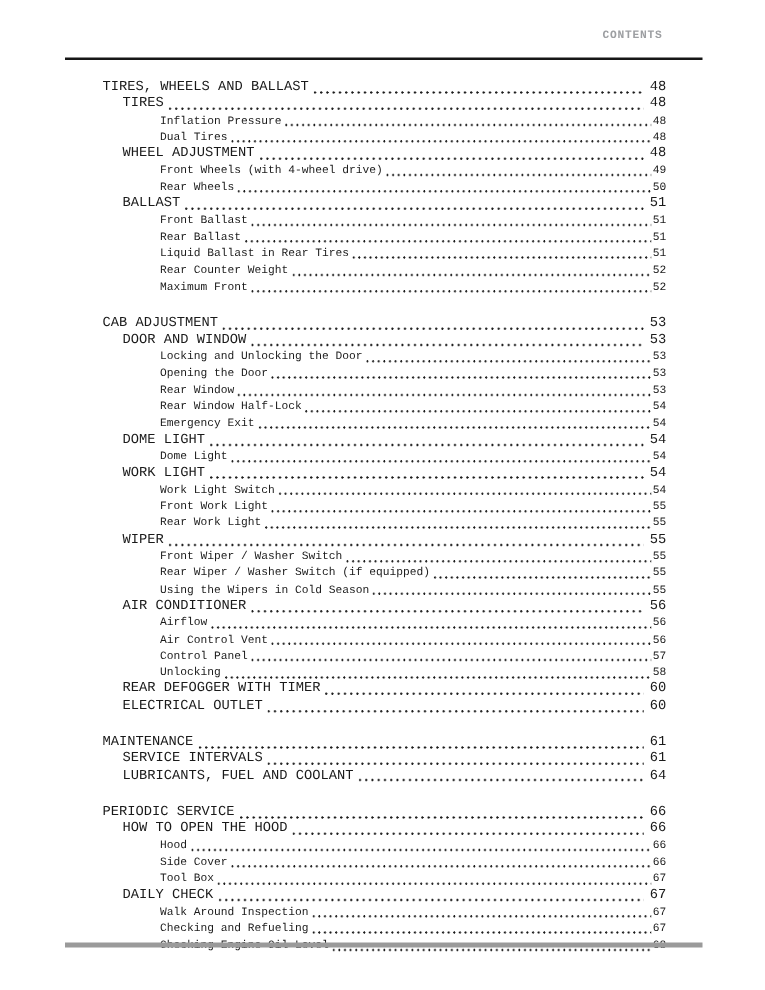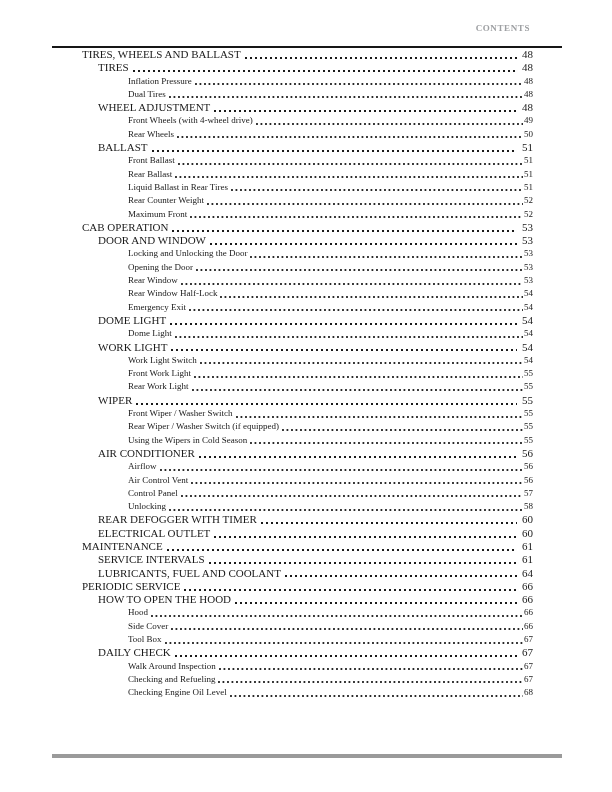--- a/index.html
+++ b/index.html
@@ -1,21 +1,21 @@
 <!DOCTYPE html>
 <html style="--header-text: #9d9fa2; --rule: #161616; --footer-bar: #9a9a9a; --body-text: #1a1a1a;"><head>
 <meta charset="utf-8">
 <style>
   html, body { margin: 0; padding: 0; background: #ffffff; }
   .page {
     position: relative;
     width: 612px;
     height: 792px;
     background: #ffffff;
-    font-family: Liberation Serif, serif;
+    font-family: Liberation Mono, monospace;
     color: var(--body-text, #1a1a1a);
     overflow: hidden;
   }
   .header-label {
     position: absolute;
     top: 23px;
     right: 82px;
     font-size: 9px;
     line-height: 10px;
     font-weight: bold;
@@ -45,21 +45,21 @@
     right: 50px;
   }
   .toc-row {
     display: flex;
     align-items: baseline;
     height: 13.3px;
     line-height: 13.3px;
     margin-right: 29px;
     white-space: nowrap;
   }
-  .toc-row.section-start { margin-top: 0; }
+  .toc-row.section-start { margin-top: 16px; }
   .lvl1 { margin-left: 30px; font-size: 11px; }
   .lvl2 { margin-left: 46px; font-size: 11px; }
   .lvl3 { margin-left: 76px; font-size: 9px; }
   .toc-label { flex: 0 0 auto; }
   .toc-dots { flex: 1 1 auto; position: relative; align-self: stretch; }
   .toc-dots::after {
     content: "";
     position: absolute;
     left: 4px;
     right: 2px;
@@ -146,21 +146,21 @@
         <span class="toc-label">Rear Counter Weight</span>
         <span class="toc-dots"></span>
         <span class="toc-page">52</span>
       </div>
       <div class="toc-row lvl3">
         <span class="toc-label">Maximum Front</span>
         <span class="toc-dots"></span>
         <span class="toc-page">52</span>
       </div>
       <div class="toc-row lvl1 section-start">
-        <span class="toc-label">CAB OPERATION</span>
+        <span class="toc-label">CAB ADJUSTMENT</span>
         <span class="toc-dots"></span>
         <span class="toc-page">53</span>
       </div>
       <div class="toc-row lvl2">
         <span class="toc-label">DOOR AND WINDOW</span>
         <span class="toc-dots"></span>
         <span class="toc-page">53</span>
       </div>
       <div class="toc-row lvl3">
         <span class="toc-label">Locking and Unlocking the Door</span>

